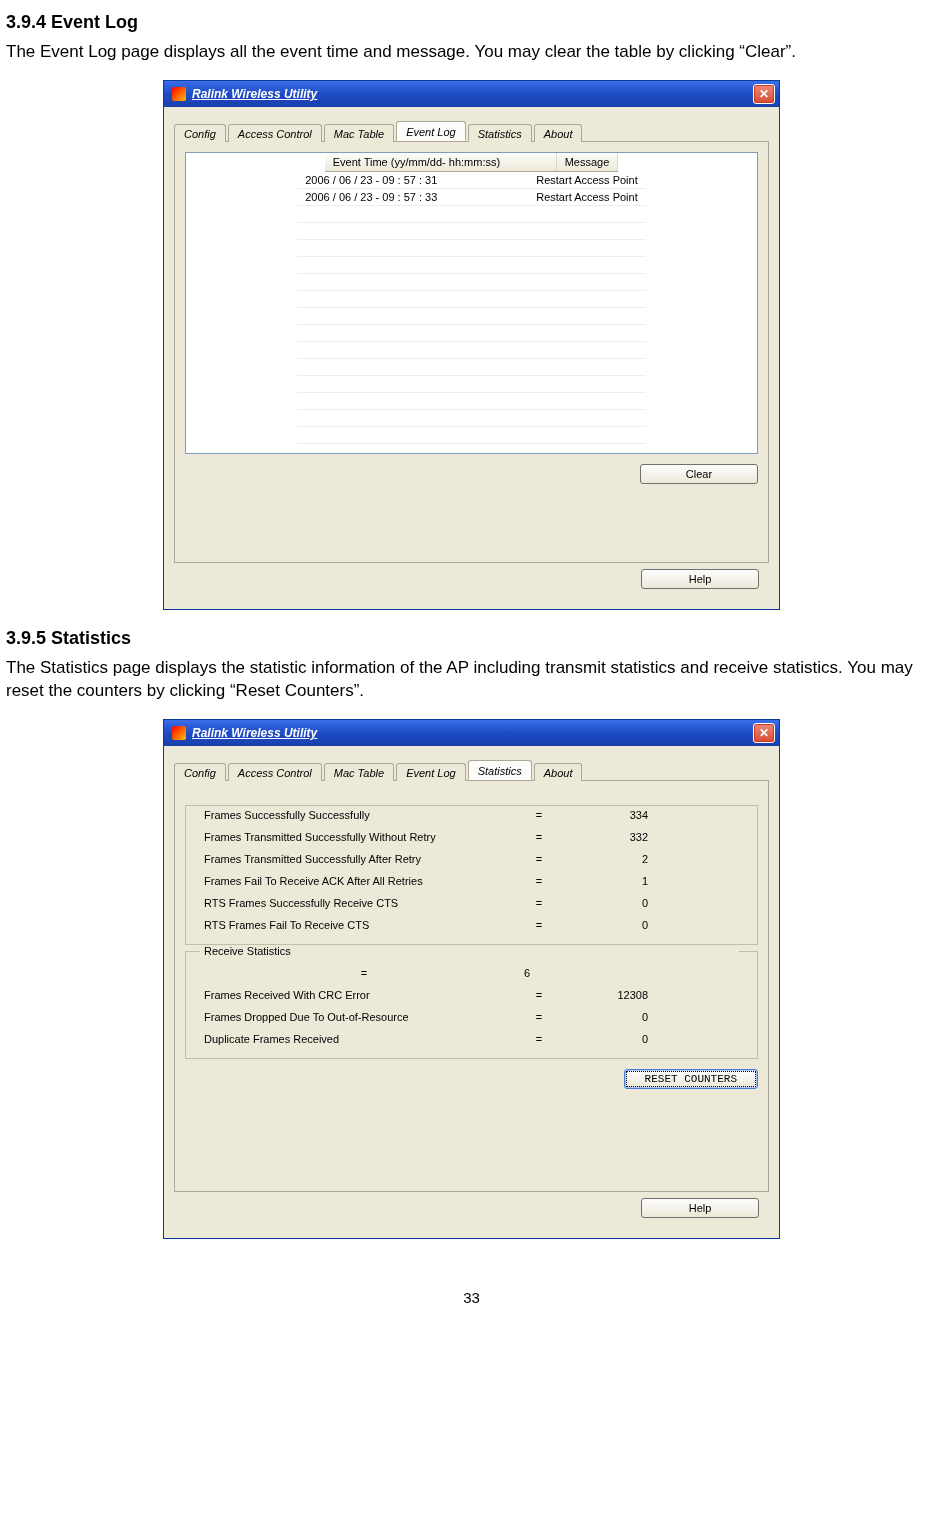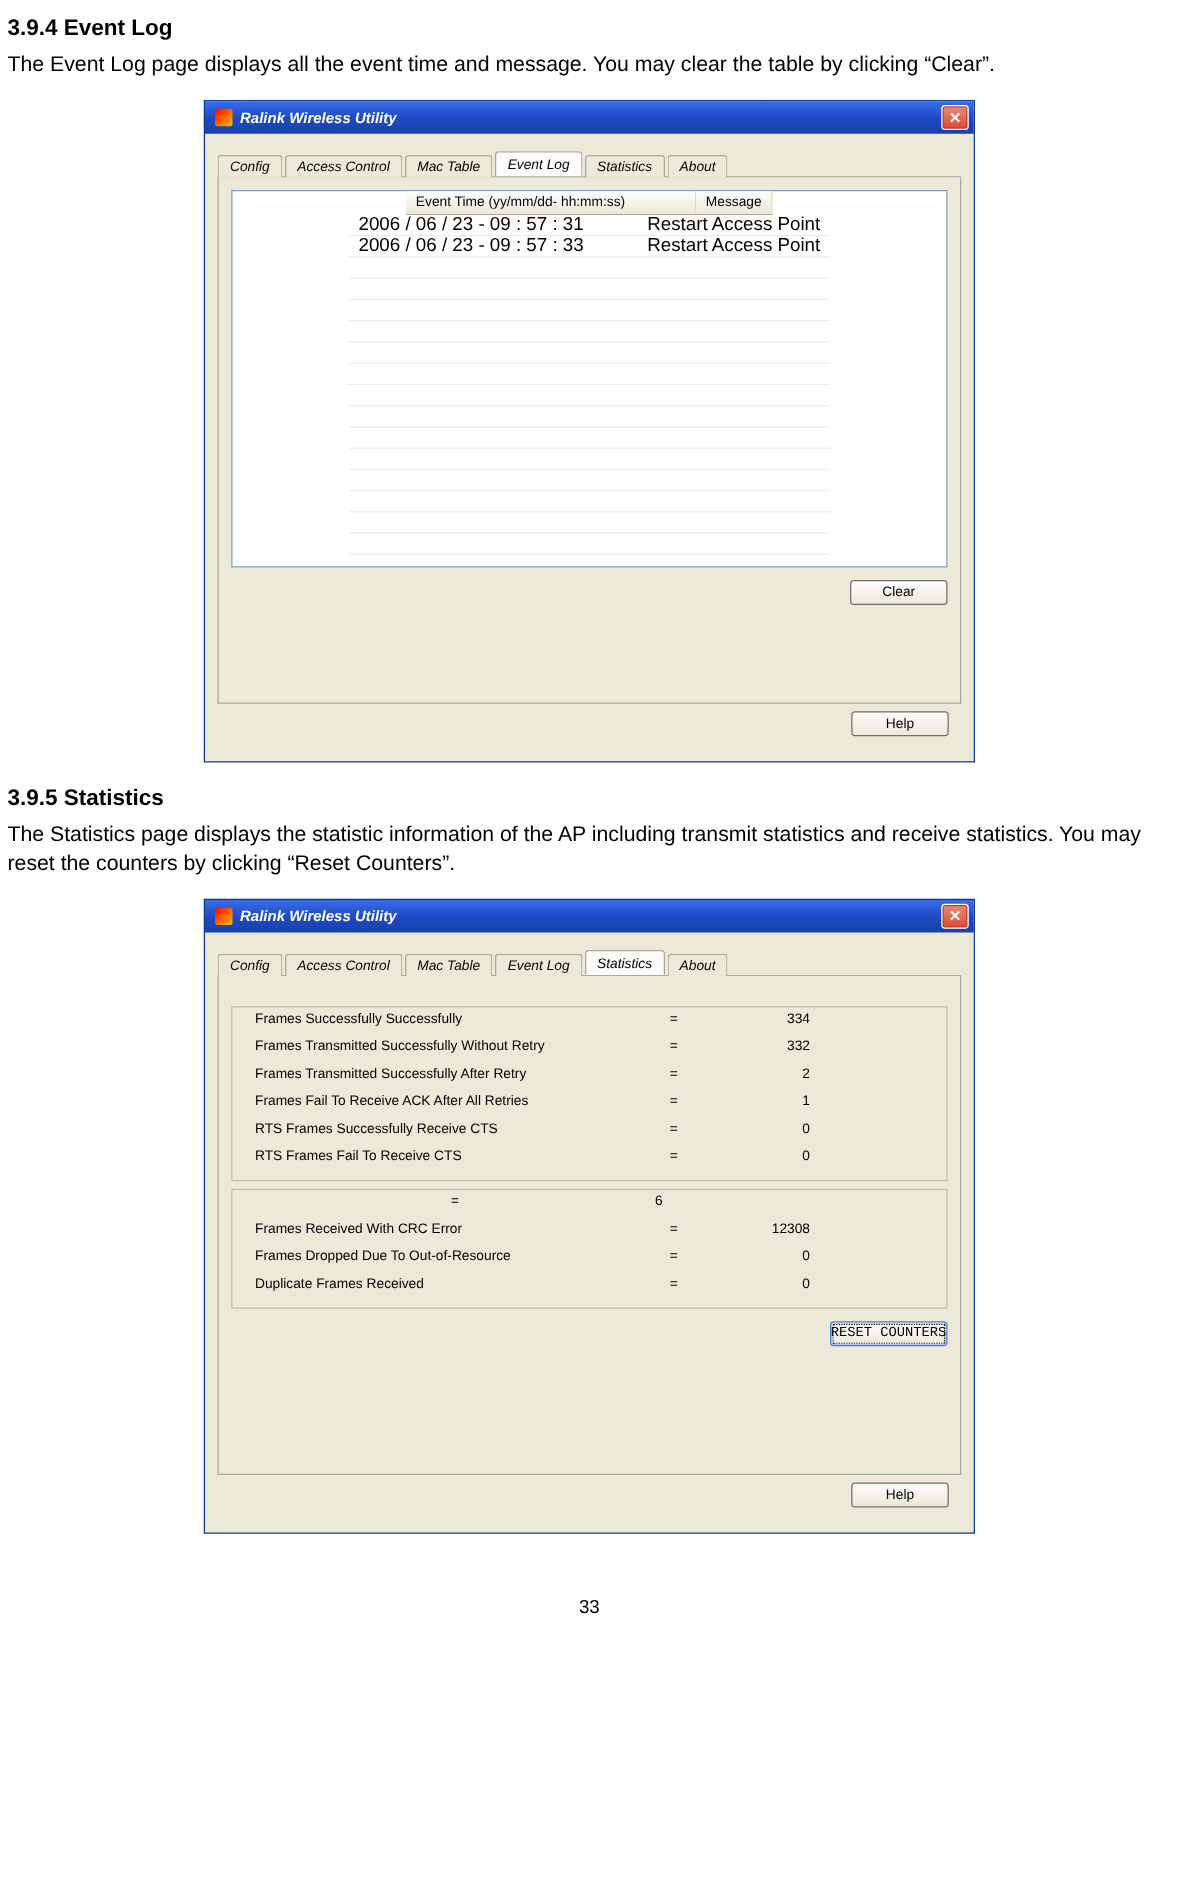--- a/index.html
+++ b/index.html
@@ -40,21 +40,21 @@
     display: flex;
     align-items: center;
     padding: 0 4px 0 8px;
   }
   .titlebar .tb-icon {
     width: 14px; height: 14px;
     background: linear-gradient(135deg,#ff0000,#ffbf00);
     margin-right: 6px;
     border-radius: 2px;
   }
-  .titlebar .tb-title { flex: 1; font-style: italic; }
+  .titlebar .tb-title { flex: 1; font-style: italic; text-decoration: underline; }
   .tb-close {
     width: 20px; height: 18px;
     background: linear-gradient(#ef8a7a,#d94a2f);
     border: 1px solid #fff;
     border-radius: 3px;
     color: #fff;
     display: flex; align-items: center; justify-content: center;
     font-size: 12px;
     box-shadow: inset 0 0 0 1px #c23b20;
   }
@@ -111,37 +111,37 @@
     border-right: 1px solid #dcd9c8;
     background: linear-gradient(#fdfdfb,#ece9d8);
     padding: 3px 8px;
   }
   .lv-body {
     flex: 1;
     overflow: hidden;
   }
   .lv-row {
     display: flex;
-    font-size: 15px;
+    font-size: 11px;
     border-bottom: 1px solid #f0eee2;
     height: 16px;
     align-items: center;
   }
   .lv-row .col {
     padding: 0 8px;
     white-space: nowrap;
   }
   .col-time { width: 215px; }
   .col-msg  { flex: 1; }
   
   .btn {
     display: inline-block;
     min-width: 76px;
     text-align: center;
-    padding: 3px 0;
+    padding: 3px 20px;
     border: 1px solid #707070;
     background: linear-gradient(#fdfdfd,#ece9d8);
     border-radius: 3px;
     font-size: 11px;
   }
   .btn.focused {
     outline: 1px dotted #000;
     outline-offset: -3px;
     border-color: #4a7dd8;
     box-shadow: 0 0 0 1px #aac7ff inset;
@@ -297,20 +297,21 @@
             <span class="val">0</span>
           </div>
           <div class="stat-row">
             <span>RTS Frames Fail To Receive CTS</span>
             <span class="eq">=</span>
             <span class="val">0</span>
           </div>
         </div>
       </div>
       <div class="fs">
+        <div class="fs-legend">Receive Statistics</div>
         <div style="margin-top:-8px">
           <div class="stat-row">
             <span class="eq">=</span>
             <span class="val">6</span>
           </div>
           <div class="stat-row">
             <span>Frames Received With CRC Error</span>
             <span class="eq">=</span>
             <span class="val">12308</span>
           </div>

